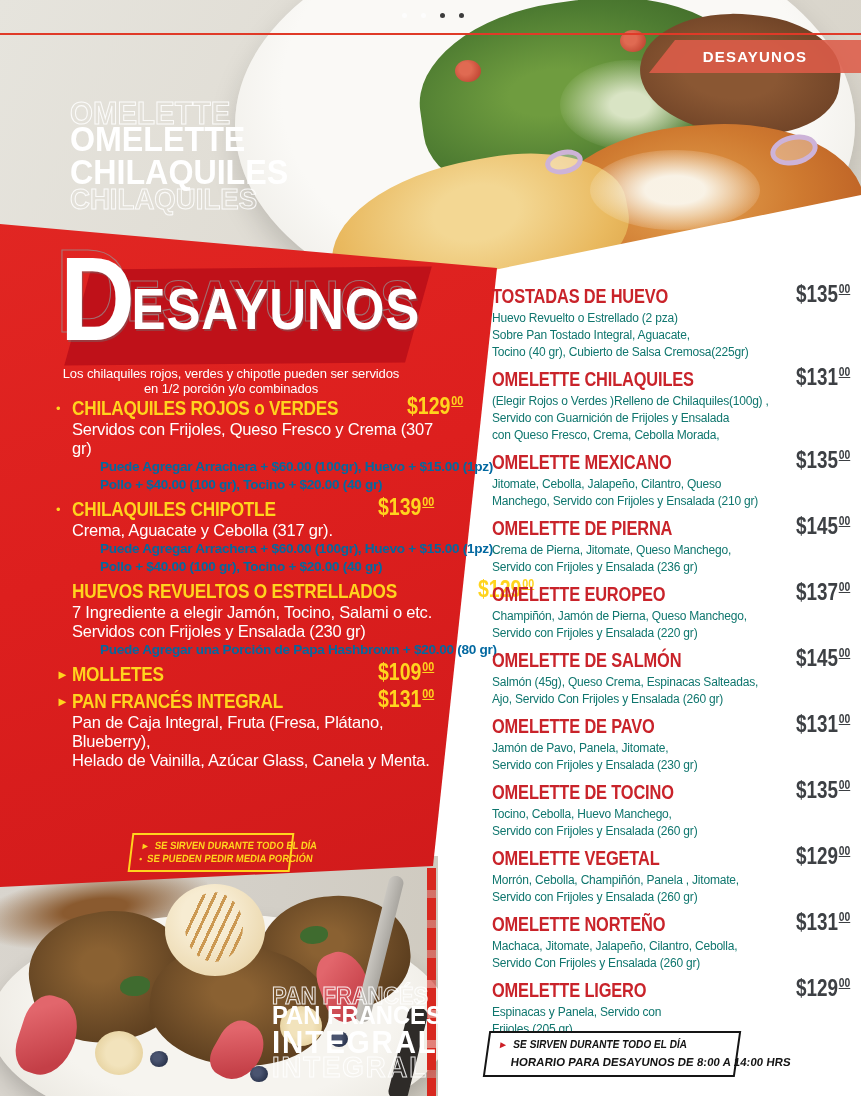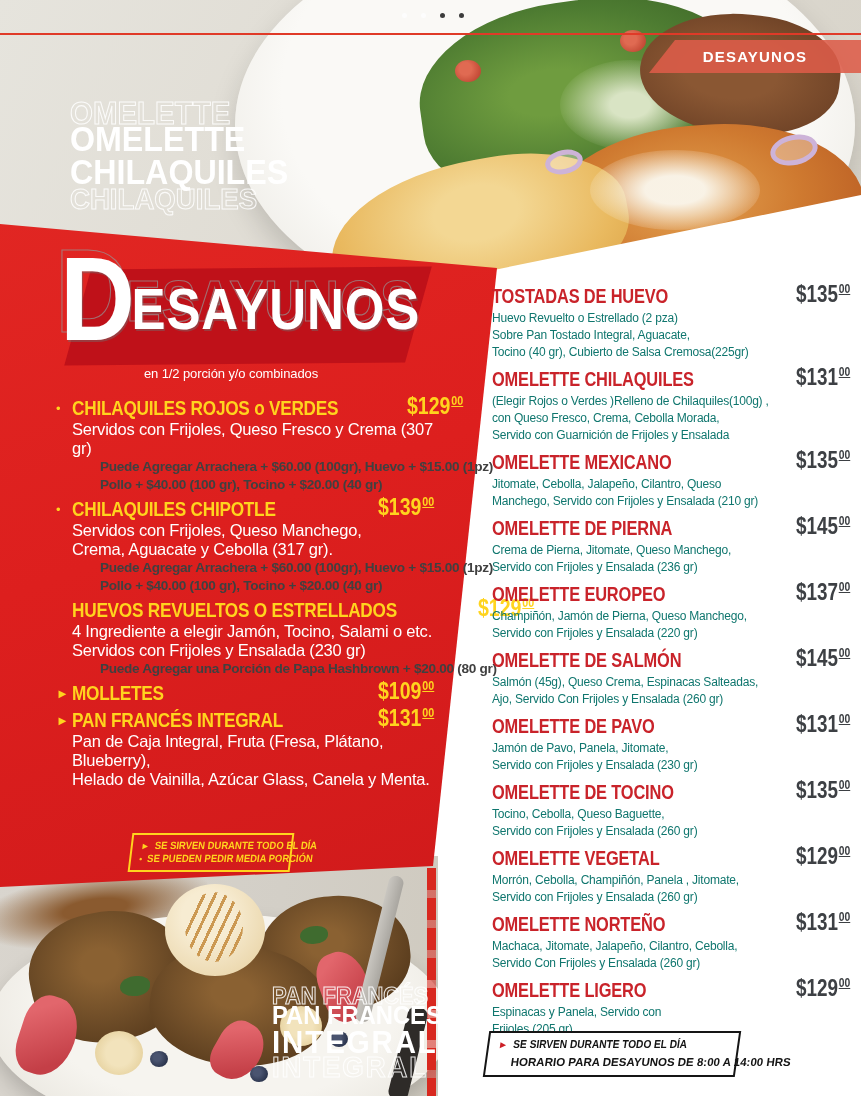--- a/index.html
+++ b/index.html
@@ -99,21 +99,21 @@
 
   .panel-items { position:absolute; left:56px; top:396px; width:378px; z-index:5; }
   .l-item { margin-bottom:3px; }
   .l-head { display:flex; align-items:flex-end; height:24px; }
   .l-bullet { width:16px; color:#ffd41e; font-size:13px; line-height:22px; flex:none; }
   .l-name { display:inline-block; color:#ffd41e; font-weight:800; font-size:21px; transform:scaleX(.82); transform-origin:left bottom; white-space:nowrap; letter-spacing:-.3px; }
   .l-price { margin-left:auto; color:#ffd41e; font-weight:800; font-size:23px; transform:scaleX(.85); transform-origin:right bottom; white-space:nowrap; }
   .cents { font-size:55%; vertical-align:9px; text-decoration:underline; margin-left:1px; }
   .l-body { padding-left:16px; }
   .l-desc { color:#fff; font-size:16.5px; line-height:19px; letter-spacing:-.2px; }
-  .l-extra { color:#404040; font-weight:700; font-size:13.6px; line-height:18px; letter-spacing:-.3px; white-space:nowrap;padding-left:28px; }
+  .l-extra { color:#0369a1; font-weight:700; font-size:13.6px; line-height:18px; letter-spacing:-.3px; white-space:nowrap;padding-left:28px; }
 
   .panel-note { position:absolute; left:130px; top:833px; width:162px; z-index:5; border:2px solid #ffd41e;
     transform:skewX(-7deg); padding:4px 8px 5px; }
   .note-line { display:flex; align-items:center; gap:5px; }
   .pn-marker { color:#ffd41e; font-size:9px; flex:none; }
   .pn-text { color:#ffd41e; font-weight:700; font-size:10.5px; line-height:13px; transform:scaleX(.9); transform-origin:left center; white-space:nowrap; }
 
   
   .footer-title { position:absolute; left:272px; top:986px; z-index:5; line-height:.95; }
   .ft-line { display:block; font-weight:800; transform:scaleX(.95); transform-origin:left center; white-space:nowrap; }
@@ -208,20 +208,21 @@
       <span class="cap">D</span>
         <span class="rest">ESAYUNOS</span>
     </div>
     <div class="pt-copy pt-solid">
       <span class="cap">D</span>
         <span class="rest">ESAYUNOS</span>
     </div>
   </div>
 
   <div class="panel-intro">
+    <div>Los chilaquiles rojos, verdes y chipotle pueden ser servidos</div>
     <div>en 1/2 porción y/o combinados</div>
   </div>
 
   <div class="panel-items">
 
     <div class="l-item">
       <div class="l-head">
         <span class="l-bullet">•</span>
         <span class="l-name">CHILAQUILES ROJOS o VERDES</span>
         <span class="l-price"><span>$129</span><span class="cents">00</span></span>
@@ -233,35 +234,34 @@
       </div>
     </div>
 
     <div class="l-item">
       <div class="l-head">
         <span class="l-bullet">•</span>
         <span class="l-name">CHILAQUILES CHIPOTLE</span>
         <span class="l-price"><span>$139</span><span class="cents">00</span></span>
       </div>
       <div class="l-body">
-        <div class="l-desc">Servidos con Frijoles, Queso Manchego,</div>
         <div class="l-desc"> Crema, Aguacate y Cebolla (317 gr).</div>
         <div class="l-extra">Puede Agregar Arrachera + $60.00 (100gr), Huevo + $15.00 (1pz)</div>
         <div class="l-extra">Pollo + $40.00 (100 gr), Tocino + $20.00 (40 gr)</div>
       </div>
     </div>
 
     <div class="l-item">
       <div class="l-head">
         <span class="l-bullet"></span>
         <span class="l-name">HUEVOS REVUELTOS O ESTRELLADOS</span>
         <span class="l-price"><span>$129</span><span class="cents">00</span></span>
       </div>
       <div class="l-body">
-        <div class="l-desc">4 Ingrediente a elegir Jamón, Tocino, Salami o etc.</div>
+        <div class="l-desc">7 Ingrediente a elegir Jamón, Tocino, Salami o etc.</div>
         <div class="l-desc">Servidos con Frijoles y Ensalada (230 gr)</div>
         <div class="l-extra">Puede Agregar una Porción de Papa Hashbrown + $20.00 (80 gr)</div>
       </div>
     </div>
 
     <div class="l-item">
       <div class="l-head">
         <span class="l-bullet">►</span>
         <span class="l-name">MOLLETES</span>
         <span class="l-price"><span>$109</span><span class="cents">00</span></span>
@@ -311,22 +311,22 @@
       <div class="r-desc">Sobre Pan Tostado Integral, Aguacate,</div>
       <div class="r-desc">Tocino (40 gr), Cubierto de Salsa Cremosa(225gr)</div>
     </div>
 
     <div class="r-item">
       <div class="r-head">
         <span class="r-name">OMELETTE CHILAQUILES</span>
         <span class="r-price"><span>$131</span><span class="cents">00</span></span>
       </div>
       <div class="r-desc">(Elegir Rojos o Verdes )Relleno de Chilaquiles(100g) ,</div>
+      <div class="r-desc">Servido con Guarnición de Frijoles y Ensalada</div>
       <div class="r-desc">con Queso Fresco, Crema, Cebolla Morada,</div>
-      <div class="r-desc">Servido con Guarnición de Frijoles y Ensalada</div>
     </div>
 
     <div class="r-item">
       <div class="r-head">
         <span class="r-name">OMELETTE MEXICANO</span>
         <span class="r-price"><span>$135</span><span class="cents">00</span></span>
       </div>
       <div class="r-desc">Jitomate, Cebolla, Jalapeño, Cilantro, Queso</div>
       <div class="r-desc">Manchego, Servido con Frijoles y Ensalada (210 gr)</div>
     </div>
@@ -365,21 +365,21 @@
       </div>
       <div class="r-desc">Jamón de Pavo, Panela, Jitomate,</div>
       <div class="r-desc">Servido con Frijoles y Ensalada (230 gr)</div>
     </div>
 
     <div class="r-item">
       <div class="r-head">
         <span class="r-name">OMELETTE DE TOCINO</span>
         <span class="r-price"><span>$135</span><span class="cents">00</span></span>
       </div>
-      <div class="r-desc">Tocino, Cebolla, Queso Baguette,</div>
+      <div class="r-desc">Tocino, Cebolla, Huevo Manchego,</div>
       <div class="r-desc">Servido con Frijoles y Ensalada (260 gr)</div>
     </div>
 
     <div class="r-item">
       <div class="r-head">
         <span class="r-name">OMELETTE VEGETAL</span>
         <span class="r-price"><span>$129</span><span class="cents">00</span></span>
       </div>
       <div class="r-desc">Morrón, Cebolla, Champiñón, Panela , Jitomate,</div>
       <div class="r-desc">Servido con Frijoles y Ensalada (260 gr)</div>

